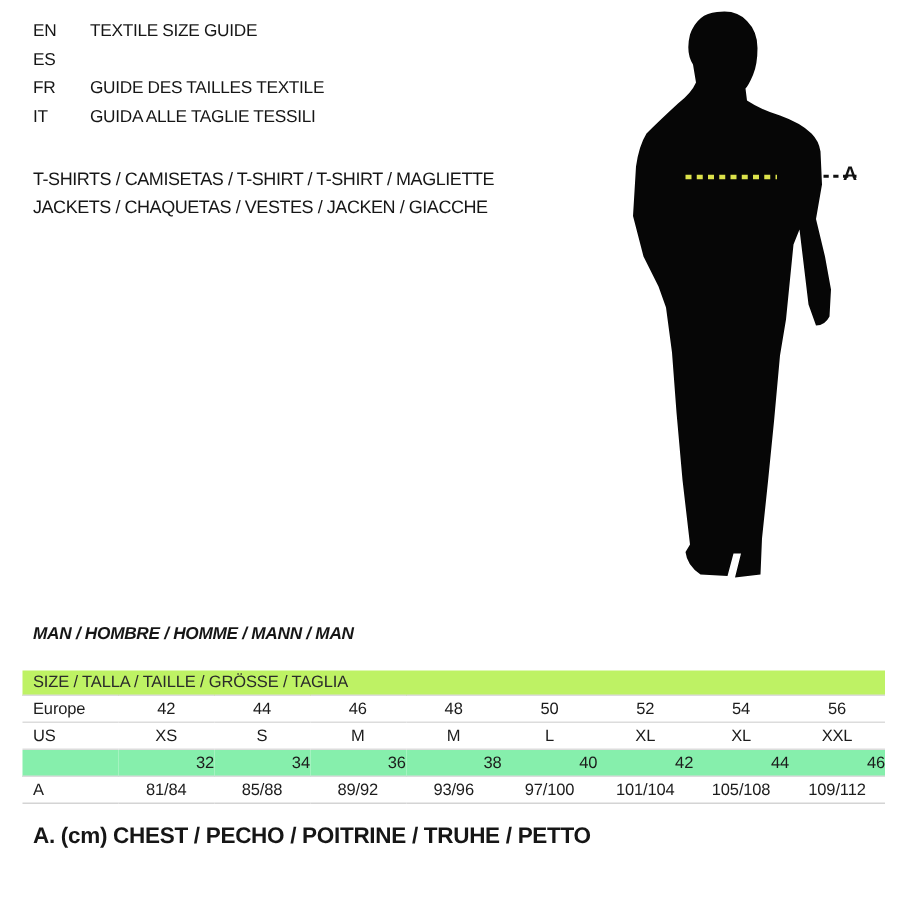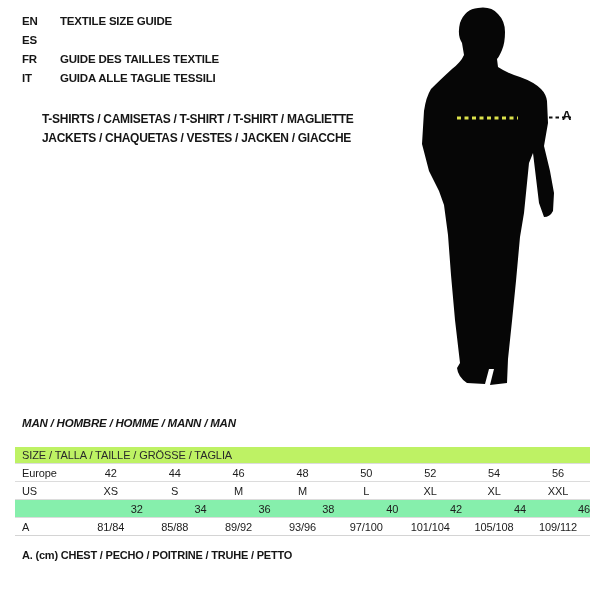--- a/index.html
+++ b/index.html
@@ -6,27 +6,27 @@
   body{
     width:600px;height:600px;background:#ffffff;
     font-family:"Liberation Sans","DejaVu Sans",sans-serif;
     color:#161616;overflow:hidden;position:relative;
   }
   .page{position:absolute;inset:0;width:600px;height:600px;background:#fff;}
 
   
   .lang-list{position:absolute;left:22px;top:12px;}
   .lang-row{display:flex;height:19px;line-height:19px;
-    font-size:11.5px;font-weight:700;letter-spacing:-0.2px;}
+    font-size:11.5px;font-weight:400;letter-spacing:-0.2px;}
   .lang-code{width:38px;flex:0 0 38px;}
   .lang-label{white-space:nowrap;}
 
   
   .categories{position:absolute;left:22px;top:110px;
-    font-size:12px;font-weight:700;letter-spacing:-0.3px;line-height:19px;white-space:nowrap;margin-left:20px;}
+    font-size:12px;font-weight:400;letter-spacing:-0.3px;line-height:19px;white-space:nowrap;}
 
   
   .figure-area{position:absolute;left:395px;top:5px;width:200px;height:390px;}
   .figure-area svg{display:block;}
   .measure-label{position:absolute;left:167px;top:103px;
     font-size:13px;font-weight:600;color:#111;}
 
   
   .section-title{position:absolute;left:22px;top:417px;
     font-size:11.5px;font-weight:700;letter-spacing:-0.2px;font-style:italic;}
@@ -36,21 +36,21 @@
     border-collapse:collapse;table-layout:fixed;font-size:11px;color:#1c1c1c;}
   .size-table td{padding:0;height:17px;text-align:center;vertical-align:middle;letter-spacing:-0.1px;}
   .size-table td.label-cell{text-align:left;padding-left:7px;width:70px;}
   .size-table tr.table-header td{background:#bef264;height:16px;text-align:left;padding-left:7px;color:#2a2a2a;}
   .size-table tr.data-row td{border-top:1px solid #dcdcdc;margin-left:14px;}
   .size-table tr.stripe td{background:#86efac;text-align:right;}
   .size-table tr.last-row td{border-bottom:1px solid #d4d4d4;}
 
   
   .footnote{position:absolute;left:22px;top:549px;
-    font-size:11px;font-weight:700;letter-spacing:-0.2px;}
+    font-size:15px;font-weight:700;letter-spacing:-0.2px;}
 </style>
 </head>
 <body>
 
 <div class="page">
 
   <div class="lang-list">
     <div class="lang-row">
       <span class="lang-code">EN</span>
       <span class="lang-label">TEXTILE SIZE GUIDE</span>

